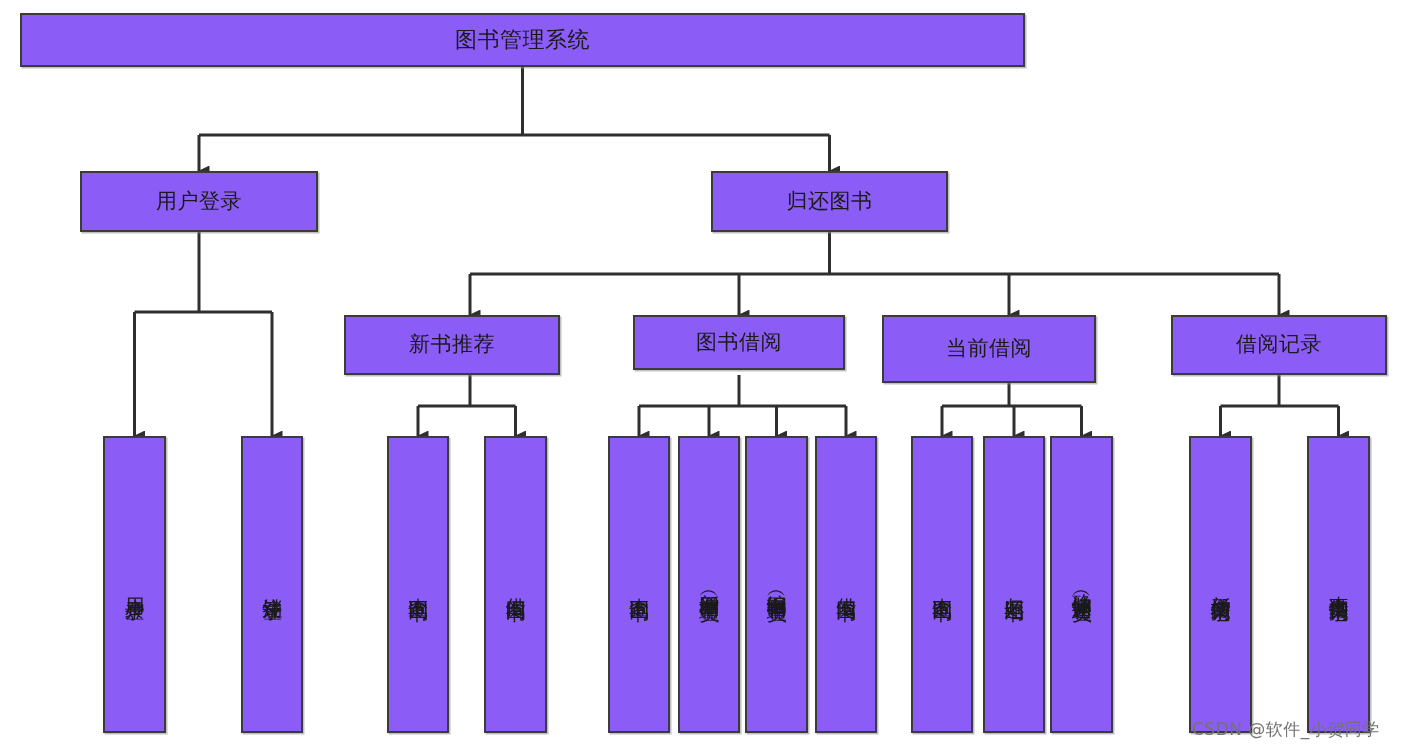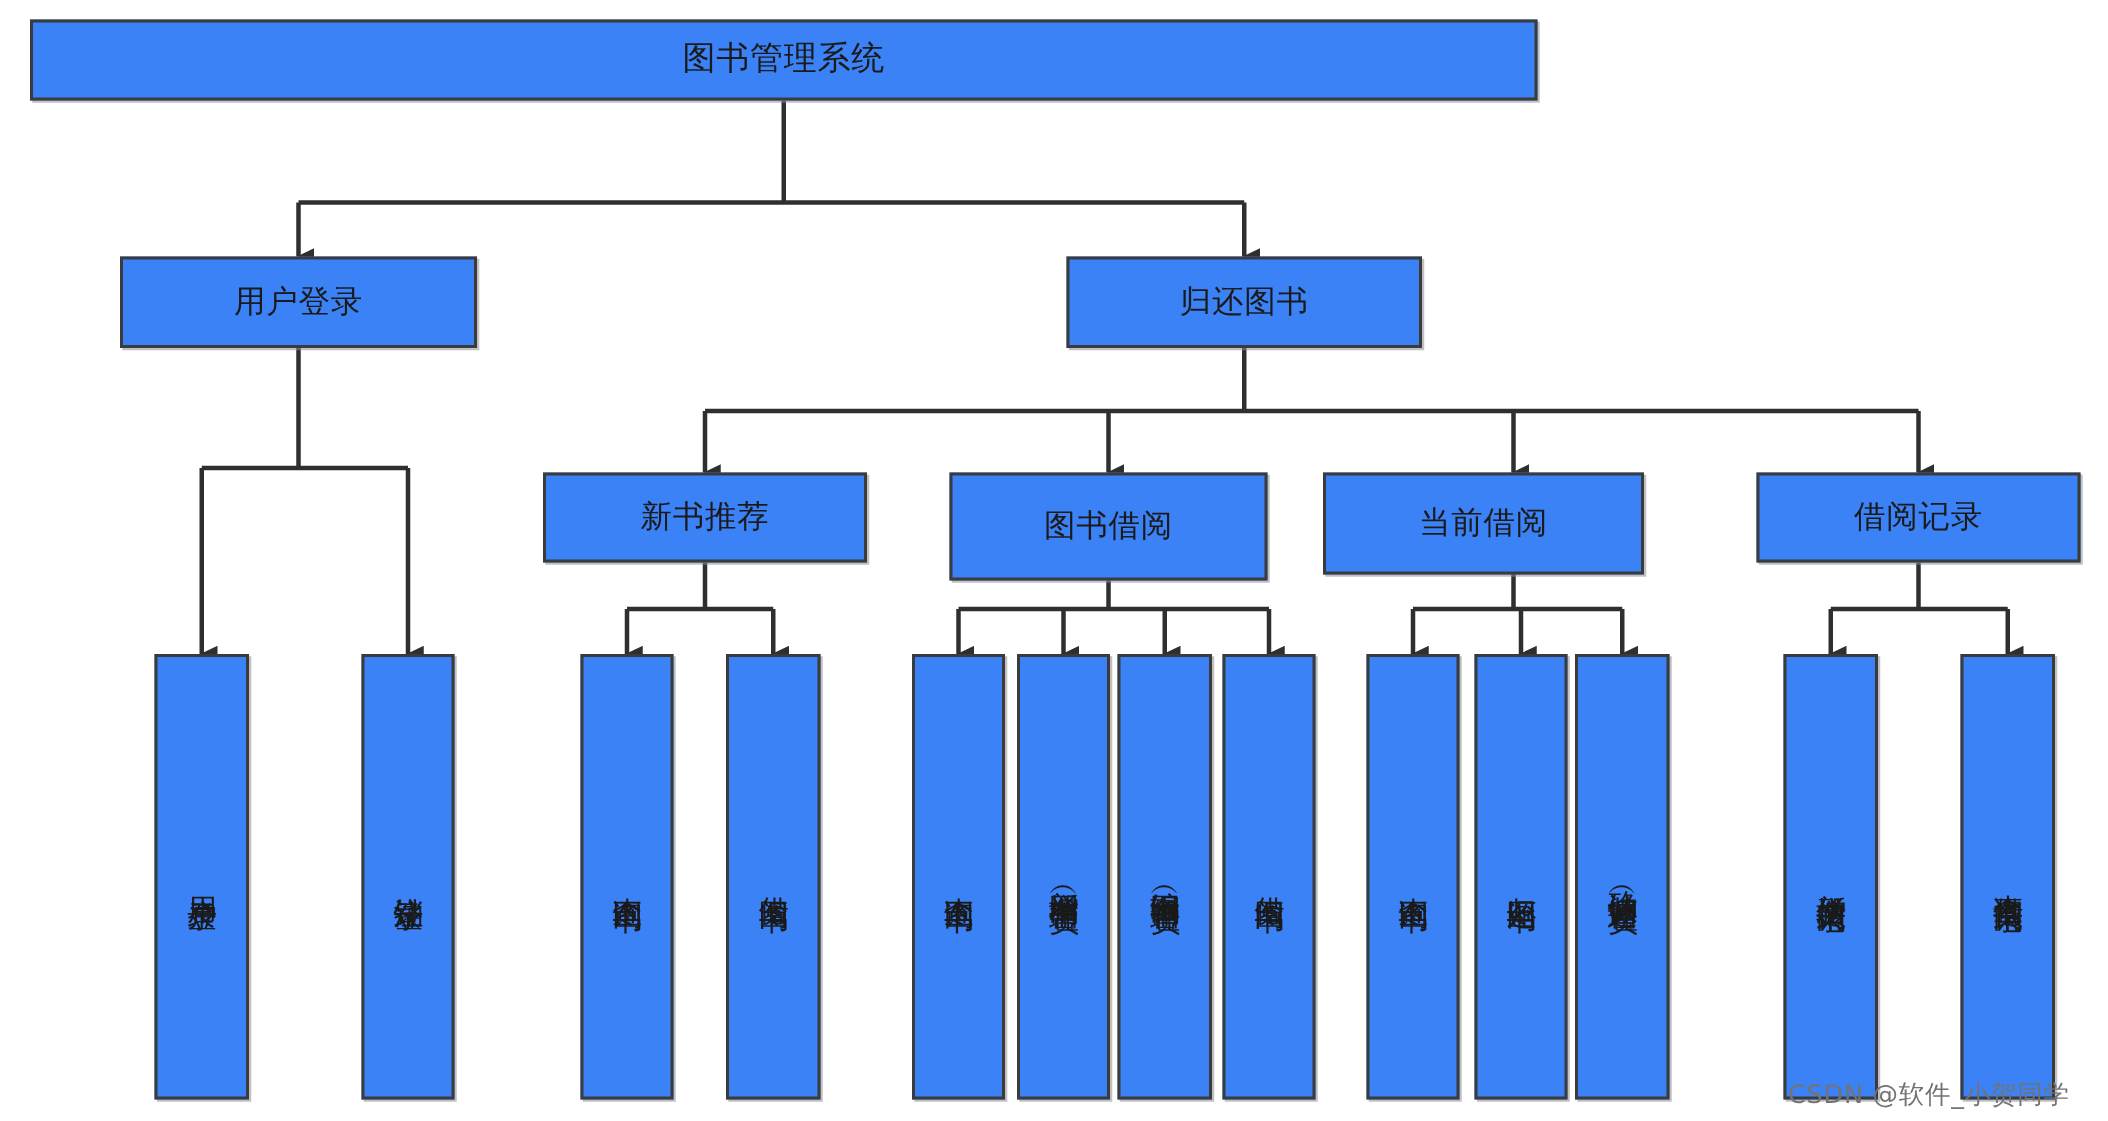--- a/index.html
+++ b/index.html
@@ -22,21 +22,21 @@
     left: 0;
     top: 0;
     width: 1405px;
     height: 747px;
     pointer-events: none;
   }
   .node {
     position: absolute;
     box-sizing: border-box;
     border: 2.5px solid #3b3b3b;
-    background: #3b82f6;
+    background: #8b5cf6;
     display: flex;
     align-items: center;
     justify-content: center;
     color: #1a1a1a;
     box-shadow: 1.5px 1.5px 0 rgba(140,140,140,0.55);
   }
   .node .label {
     font-size: 21px;
     line-height: 1.22;
     letter-spacing: 0.5px;
@@ -115,24 +115,24 @@
     <span class="label">图书管理系统</span>
   </div>
 
   <div class="node lvl2" style="left: 80px; top: 171px; width: 238px; height: 61px;">
     <span class="label">用户登录</span>
   </div>
   <div class="node lvl2" style="left: 711px; top: 171px; width: 237px; height: 61px;">
     <span class="label">归还图书</span>
   </div>
 
-  <div class="node lvl3" style="left: 362px; top: 315px; width: 216px; height: 60px;">
+  <div class="node lvl3" style="left: 344px; top: 315px; width: 216px; height: 60px;">
     <span class="label">新书推荐</span>
   </div>
-  <div class="node lvl3" style="left: 633px; top: 315px; width: 212px; height: 72px;">
+  <div class="node lvl3" style="left: 633px; top: 315px; width: 212px; height: 55px;">
     <span class="label">图书借阅</span>
   </div>
   <div class="node lvl3" style="left: 882px; top: 315px; width: 214px; height: 68px;">
     <span class="label">当前借阅</span>
   </div>
   <div class="node lvl3" style="left: 1171px; top: 315px; width: 216px; height: 60px;">
     <span class="label">借阅记录</span>
   </div>
 
   <div class="node leaf" style="left: 103px; top: 436px; width: 63px; height: 297px;">

